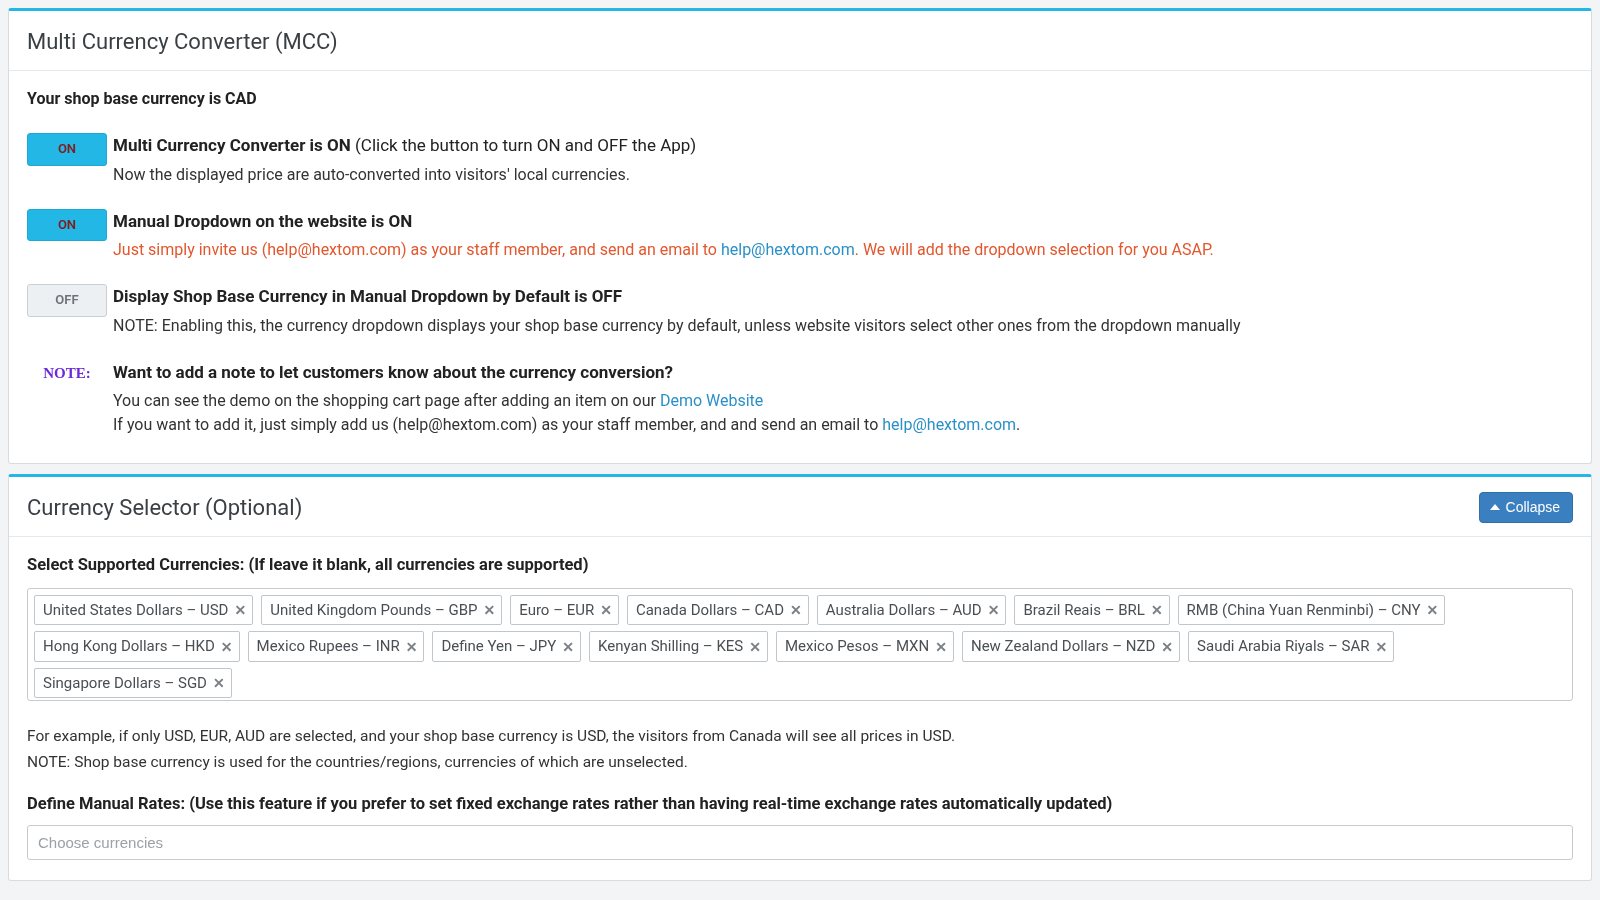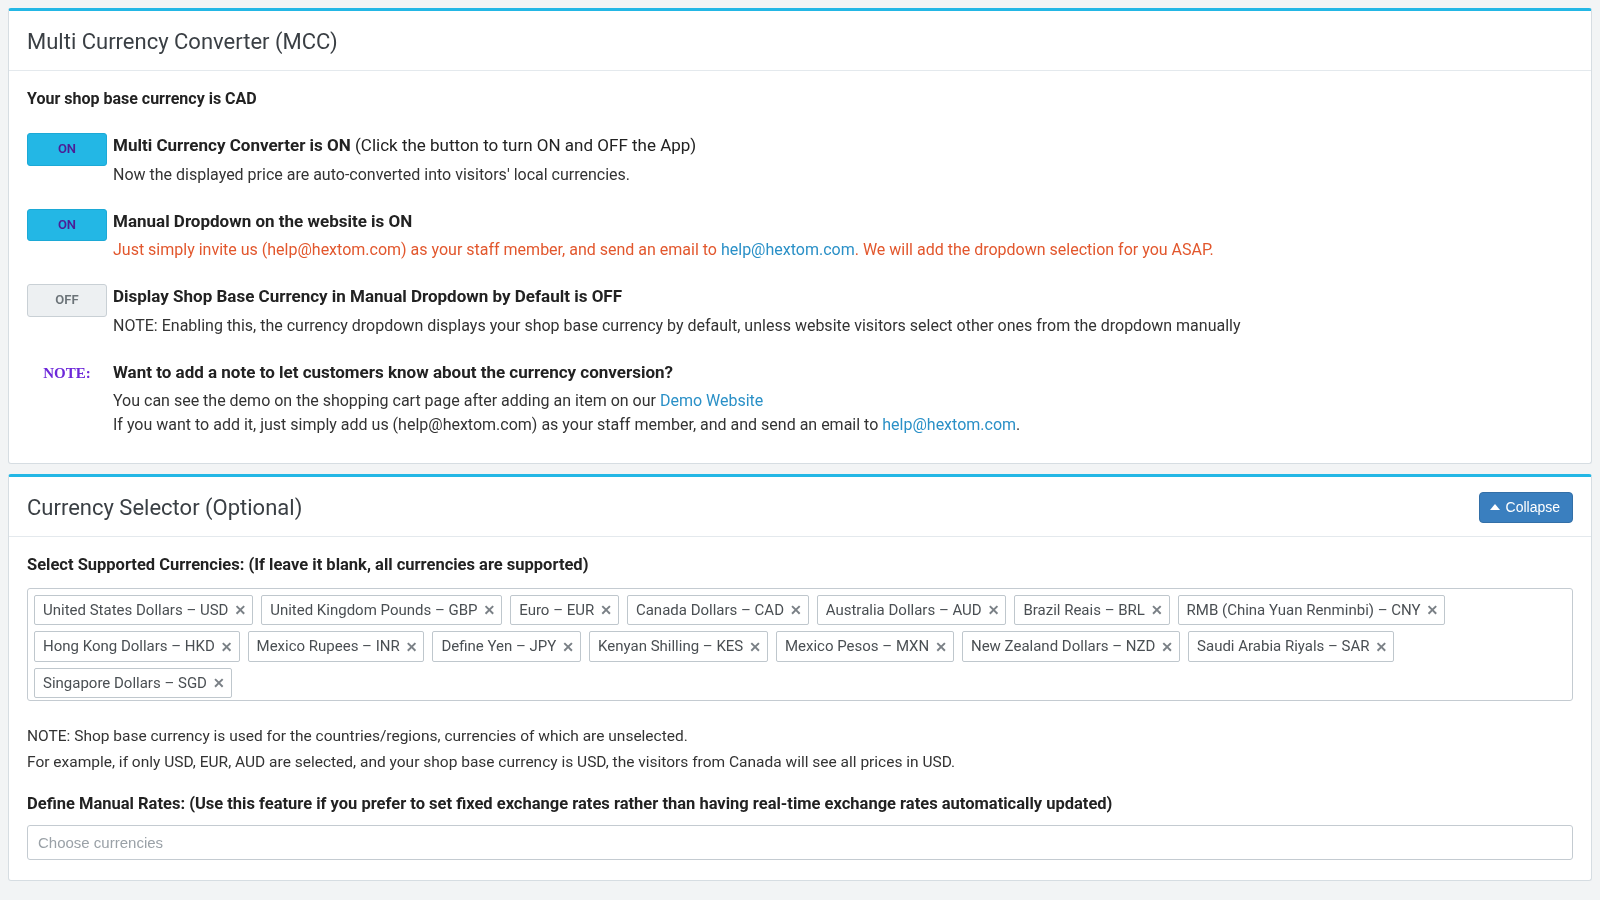--- a/index.html
+++ b/index.html
@@ -54,21 +54,21 @@
     text-align: center;
     padding: 5px 0 6px 0;
     font-size: 13px;
     font-weight: 600;
     border-radius: 3px;
     cursor: pointer;
     border: 1px solid transparent;
   }
   .toggle-on {
     background: #23b7e5;
-    color: #4c1d95;
+    color: #7f1d1d;
     border-color: #1ca9d6;
   }
   .toggle-off {
     background: #edf0f2;
     color: #6b7378;
     border: 1px solid #c9d0d5;
   }
   .note-label {
     width: 80px;
     text-align: center;
@@ -311,21 +311,21 @@
         <span class="tag">
           <span>Saudi Arabia Riyals – SAR</span>
           <span class="x">✕</span>
         </span>
         <span class="tag">
           <span>Singapore Dollars – SGD</span>
           <span class="x">✕</span>
         </span>
       </div>
 
+    <div class="help-note">For example, if only USD, EUR, AUD are selected, and your shop base currency is USD, the visitors from Canada will see all prices in USD.</div>
     <div class="help-note">NOTE: Shop base currency is used for the countries/regions, currencies of which are unselected.</div>
-    <div class="help-note">For example, if only USD, EUR, AUD are selected, and your shop base currency is USD, the visitors from Canada will see all prices in USD.</div>
 
     <div class="manual-rates-label">Define Manual Rates: (Use this feature if you prefer to set fixed exchange rates rather than having real-time exchange rates automatically updated)</div>
 
     <input type="text" class="choose-input" placeholder="Choose currencies" style="">
 
   </div>
 </div>
 
 </body></html>

